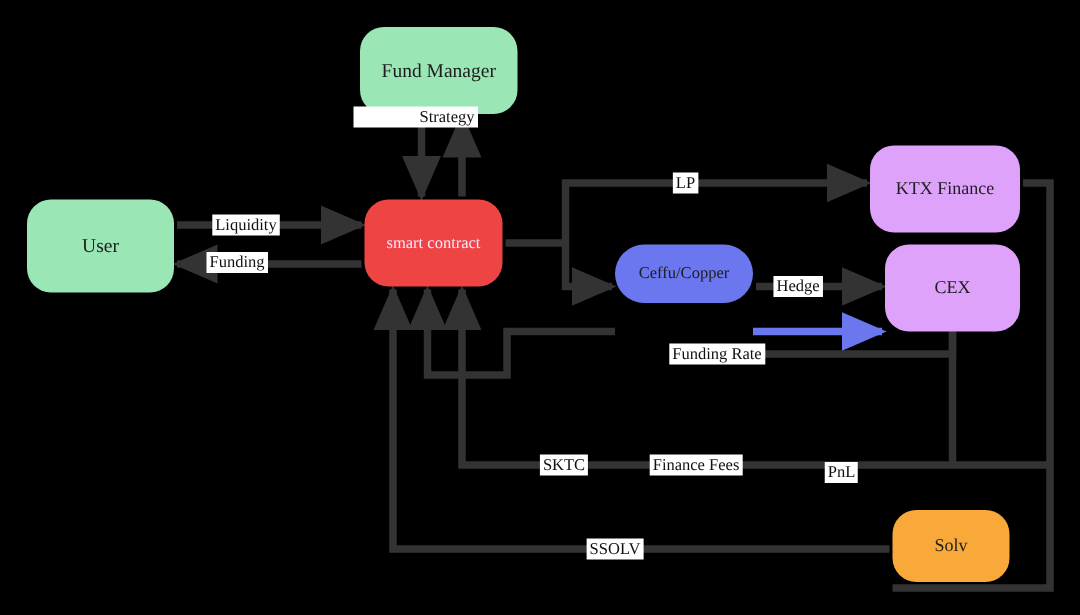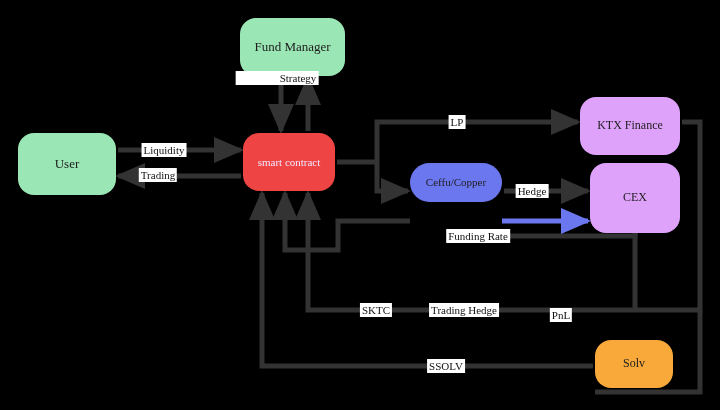--- a/index.html
+++ b/index.html
@@ -95,32 +95,32 @@
   </div>
 
   <div class="node n-rect" style="left:410px;top:163px;width:92px;height:39px;background:#6B77EE;font-size:11px;border-radius:23px;">
     <span class="lbl">Ceffu/Copper</span>
   </div>
 
   <div class="node n-round" style="left:580px;top:97px;width:100px;height:58px;background:#DFA2FB;font-size:12px;">
     <span class="lbl">KTX Finance</span>
   </div>
 
-  <div class="node n-round" style="left:590px;top:163px;width:90px;height:70px;background:#DFA2FB;font-size:12px;">
+  <div class="node n-round" style="left:590px;top:163px;width:90px;height:58px;background:#DFA2FB;font-size:12px;">
     <span class="lbl">CEX</span>
   </div>
 
   <div class="node n-round" style="left:595px;top:340px;width:78px;height:48px;background:#F9A93A;font-size:12px;">
     <span class="lbl">Solv</span>
   </div>
 
   <div class="elabel" style="left:164px;top:150px;text-align:right;">Liquidity</div>
-  <div class="elabel" style="left:158px;top:175px;">Trading</div>
+  <div class="elabel" style="left:158px;top:175px;">Funding</div>
   <div class="elabel" style="left:277px;top:78px;padding-left:44px;">Strategy</div>
   <div class="elabel" style="left:457px;top:122px;">LP</div>
   <div class="elabel" style="left:532px;top:191px;">Hedge</div>
   <div class="elabel" style="left:478px;top:236px;">Funding Rate</div>
   <div class="elabel" style="left:376px;top:310px;">SKTC</div>
-  <div class="elabel" style="left:464px;top:310px;">Trading Hedge</div>
+  <div class="elabel" style="left:464px;top:310px;">Finance Fees</div>
   <div class="elabel" style="left:561px;top:315px;">PnL</div>
-  <div class="elabel" style="left:446px;top:366px;">SSOLV</div>
+  <div class="elabel" style="left:410px;top:366px;">SSOLV</div>
 
 </div>
 
 </body></html>

